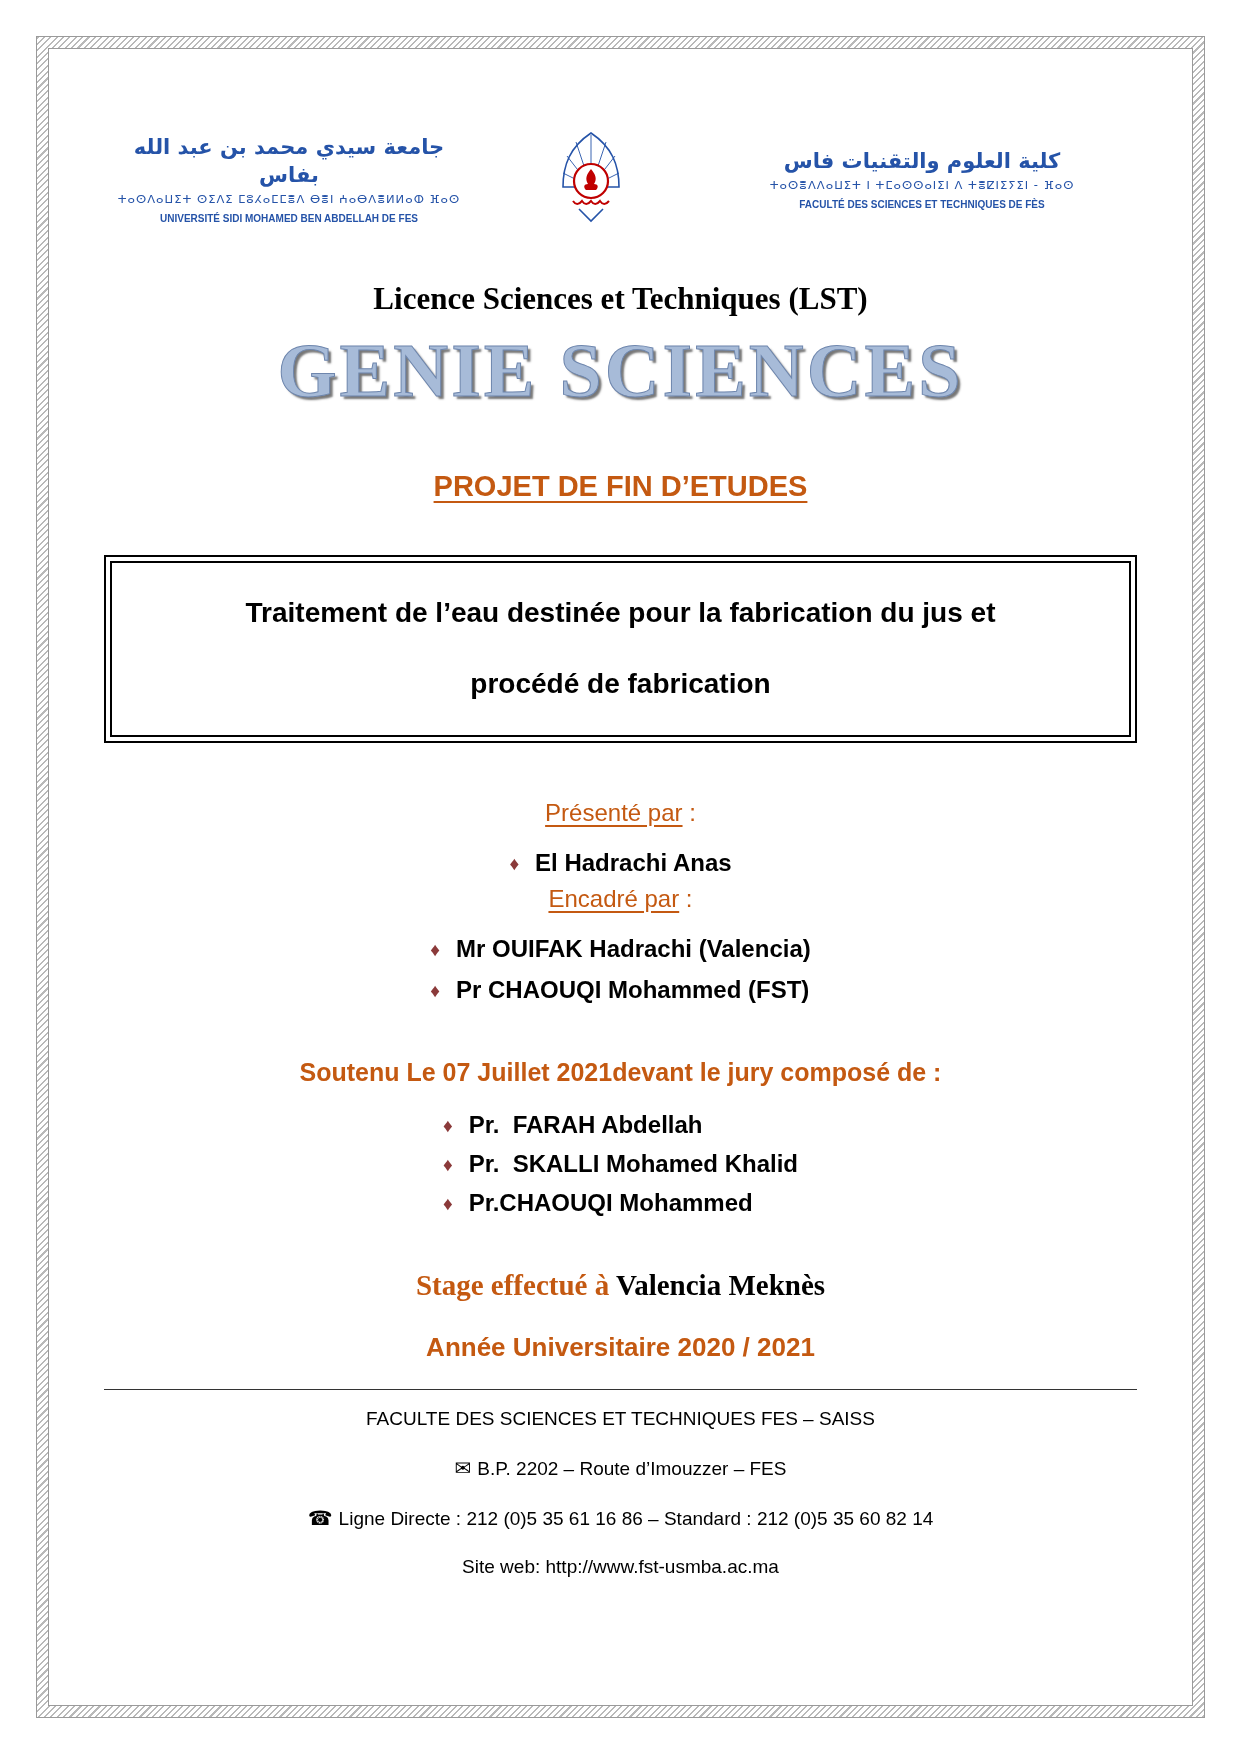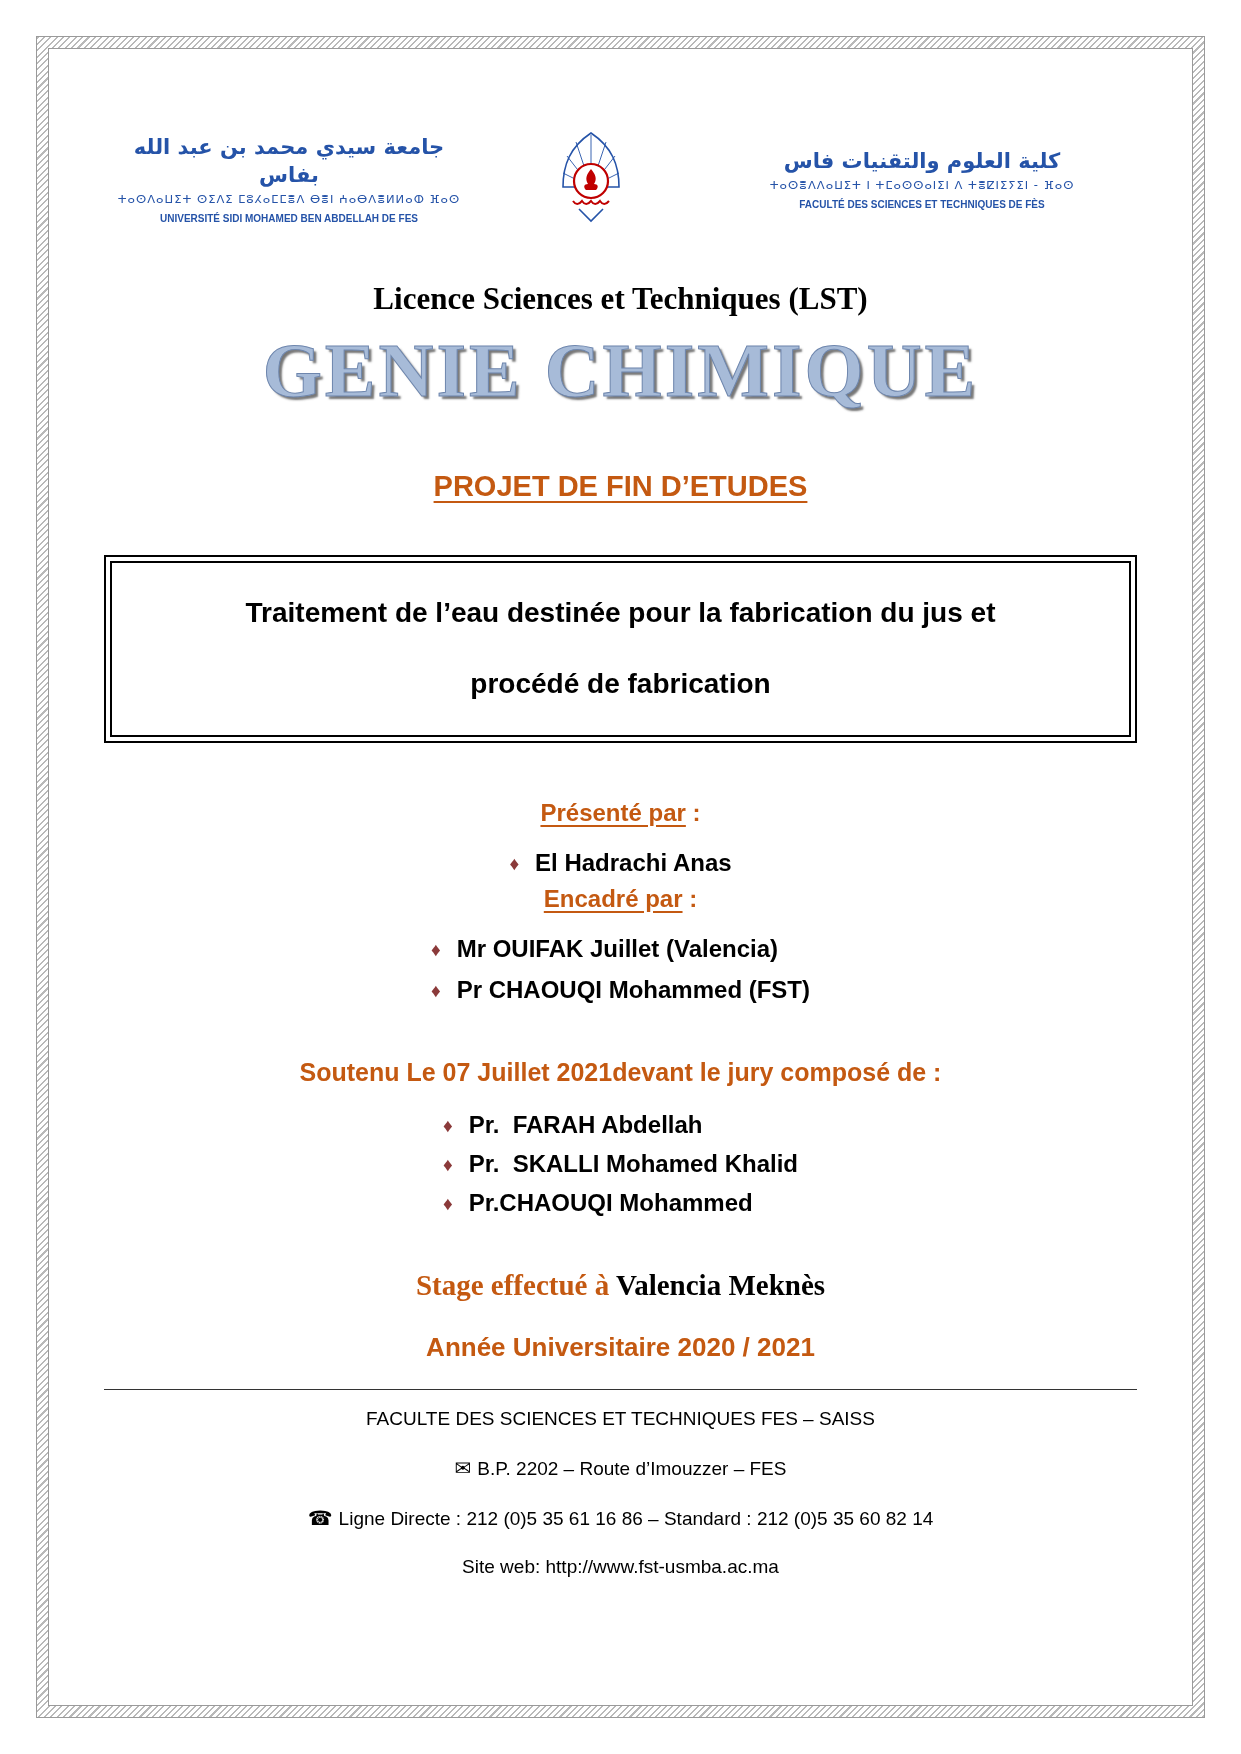--- a/index.html
+++ b/index.html
@@ -114,21 +114,21 @@
     font-size: 28px;
     font-weight: bold;
     line-height: 1.6;
   }
   .subject-line + .subject-line { margin-top: 26px; }
 
   
   .section-label {
     margin-top: 56px;
     font-size: 24px;
-    font-weight: bold;
+    font-weight: normal;
     color: #C45911;
     text-align: right;
   }
   .section-label .lbl { text-decoration: underline; text-underline-offset: 4px; }
   .section-label.tight { margin-top: 8px; }
 
   
   .bullet-list {
     margin-top: 22px;
     display: flex;
@@ -234,21 +234,21 @@
         </div>
 
         <div class="org-block right">
           <div class="org-arabic">كلية العلوم والتقنيات فاس</div>
           <div class="org-tifinagh">ⵜⴰⵙⴻⴷⴷⴰⵡⵉⵜ ⵏ ⵜⵎⴰⵙⵙⴰⵏⵉⵏ ⴷ ⵜⴻⵇⵏⵉⵢⵉⵏ - ⴼⴰⵙ</div>
           <div class="org-latin">FACULTÉ DES SCIENCES ET TECHNIQUES DE FÈS</div>
         </div>
       </div>
 
       <div class="program-title">Licence Sciences et Techniques (LST)</div>
-      <div class="specialty-title">GENIE CHIMIQUE</div>
+      <div class="specialty-title">GENIE SCIENCES</div>
       <div class="doc-type">PROJET DE FIN D’ETUDES</div>
 
       <div class="subject-box-outer">
         <div class="subject-box-inner">
           <div class="subject-line">Traitement de l’eau destinée pour la fabrication du jus et</div>
           <div class="subject-line">procédé de fabrication</div>
         </div>
       </div>
 
       <div class="section-label">
@@ -260,21 +260,21 @@
           <span>El Hadrachi Anas</span>
         </div>
       </div>
 
       <div class="section-label tight">
         <span class="lbl">Encadré par</span><span> :</span>
       </div>
       <div class="bullet-list">
         <div class="bullet-item">
           <span class="diamond">♦</span>
-          <span>Mr OUIFAK Juillet (Valencia)</span>
+          <span>Mr OUIFAK Hadrachi (Valencia)</span>
         </div>
         <div class="bullet-item">
           <span class="diamond">♦</span>
           <span>Pr CHAOUQI Mohammed (FST)</span>
         </div>
       </div>
 
       <div class="defense-line">Soutenu Le 07 Juillet 2021devant le jury composé de :</div>
       <div class="bullet-list jury-list">
         <div class="bullet-item">

